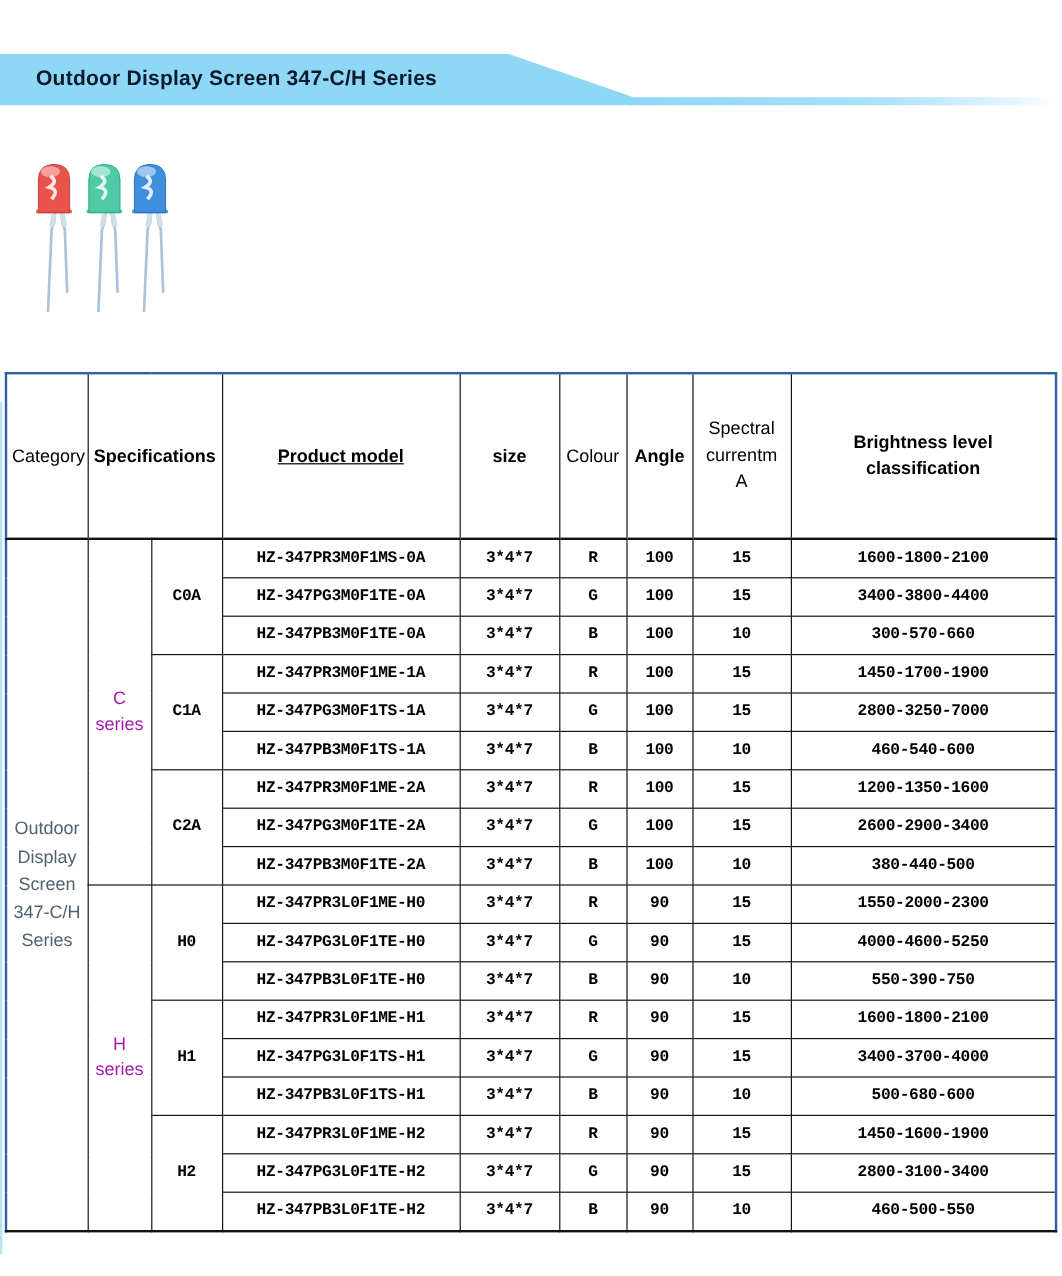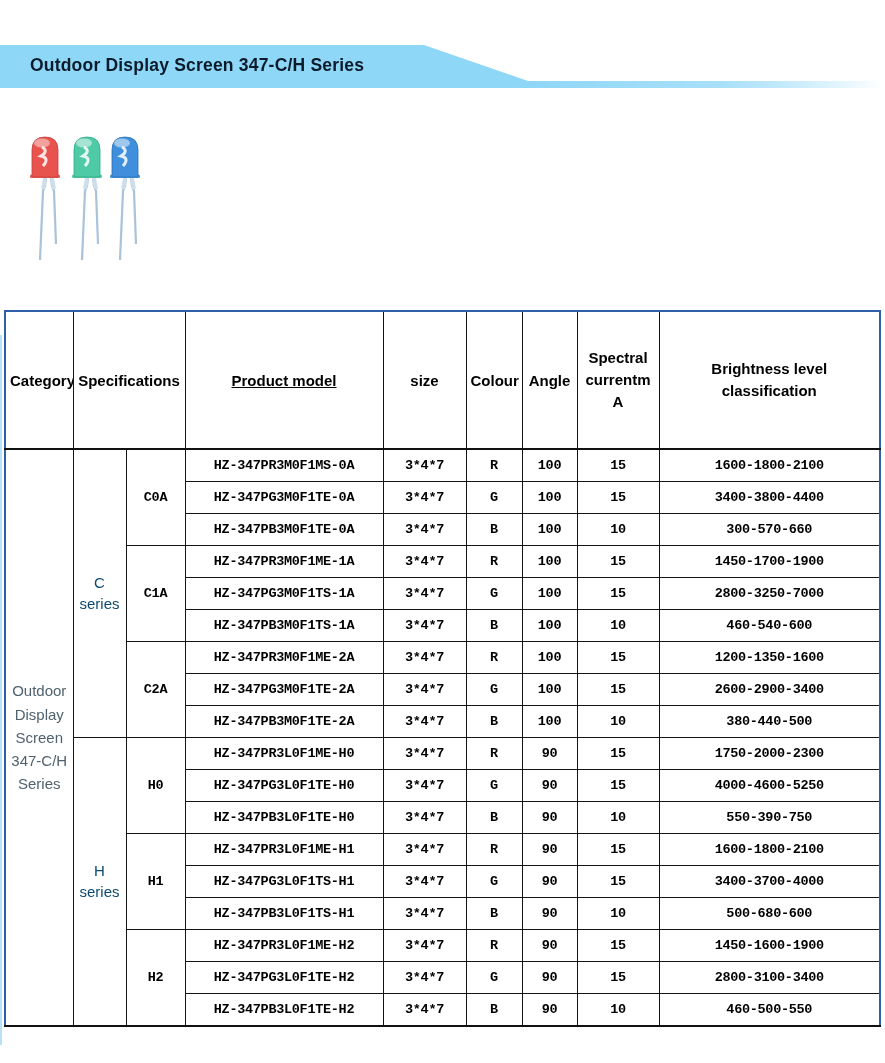--- a/index.html
+++ b/index.html
@@ -16,29 +16,29 @@
   .edge-line{position:absolute;left:0;top:335px;width:2px;height:710px;background:#b9e2f8;}
 
   
   .led-pic{position:absolute;left:25px;top:132px;width:150px;height:140px;}
 
   
   table.spec{position:absolute;left:4px;top:310px;border-collapse:collapse;
         border:2px solid #2e5fa8;border-bottom:2px solid #111;table-layout:fixed;width:875px;}
   table.spec td,table.spec th{border:1px solid #141414;text-align:center;vertical-align:middle;
         padding:0 4px;overflow:hidden;}
-  table.spec th{height:136px;font-size:15px;font-weight:bold;color:#000;border-bottom:2px solid #111;}
+  table.spec th{height:136px;font-size:15px;font-weight:normal;color:#000;border-bottom:2px solid #111;}
   table.spec th.b{font-weight:bold;}
   table.spec th.wrap{padding:0 6px;overflow-wrap:anywhere;line-height:1.45;}
   table.spec td{height:31px;}
   .mono{font-family:"Liberation Mono","DejaVu Sans Mono",monospace;font-weight:bold;
         font-size:13.5px;color:#000;letter-spacing:-0.3px;}
   td.model{border-left:2px solid #13a469;margin-left:31px;}
   th.model{border-left:2px solid #13a469;text-decoration:underline;}
-  td.series-cell{font-size:15px;color:#0c4a6e;line-height:1.35;padding:0 2px;}
+  td.series-cell{font-size:15px;color:#a21caf;line-height:1.35;padding:0 2px;}
   td.cat-cell{font-size:15px;color:#50626f;line-height:1.55;padding:0 2px;}
 </style>
 </head>
 <body>
 
 <div class="page">
 
   <div class="banner">
     <svg width="885" height="43" viewBox="0 0 885 43">
       <defs>
@@ -199,21 +199,21 @@
       </tr>
 
       <tr>
         <td class="series-cell" rowspan="9">H series</td>
         <td class="mono" rowspan="3">H0</td>
         <td class="mono model">HZ-347PR3L0F1ME-H0</td>
         <td class="mono">3*4*7</td>
         <td class="mono">R</td>
         <td class="mono">90</td>
         <td class="mono">15</td>
-        <td class="mono">1750-2000-2300</td>
+        <td class="mono">1550-2000-2300</td>
       </tr>
       <tr>
         <td class="mono model">HZ-347PG3L0F1TE-H0</td>
         <td class="mono">3*4*7</td>
         <td class="mono">G</td>
         <td class="mono">90</td>
         <td class="mono">15</td>
         <td class="mono">4000-4600-5250</td>
       </tr>
       <tr>

